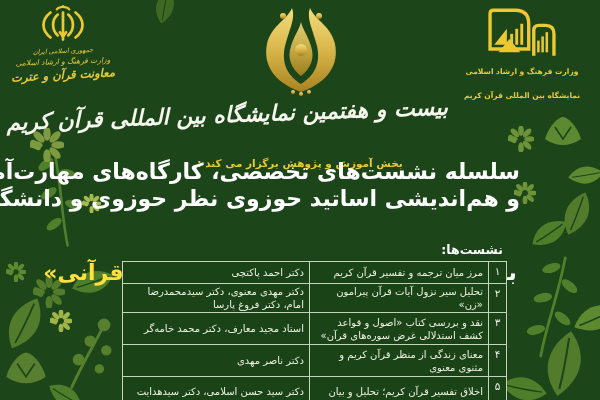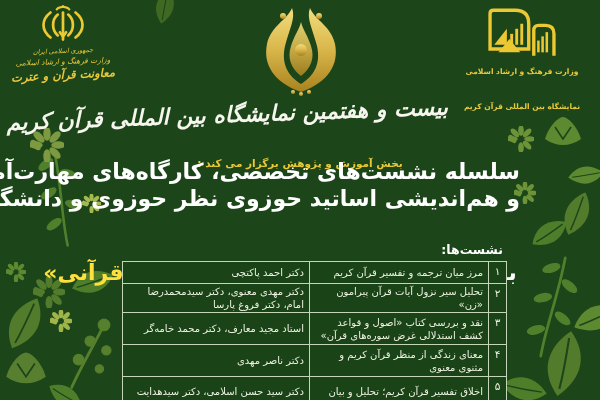--- a/index.html
+++ b/index.html
@@ -12,21 +12,21 @@
   .abs{position:absolute;}
   
   .org{ text-align:center; color:#e9c93c; }
   .org-left{ left:8px;top:5px;width:110px; }
   .org-right{ right:18px;top:4px;width:120px; }
   .org svg{ display:block;margin:0 auto; }
   .org .t1{ font-size:6.5px; font-style:italic; transform:rotate(-2deg); margin-top:2px; }
   .org .t2{ font-size:7.5px; font-style:italic; transform:rotate(-2deg); margin-top:2px; }
   .org .t3{ font-size:11.5px; font-weight:bold; font-style:italic; transform:rotate(-3deg); margin-top:2px; }
   .org-right .r1{ font-size:7.5px; font-weight:bold; margin-top:5px; }
-  .org-right .r2{ font-size:7.5px; font-weight:bold; margin-top:14px; }
+  .org-right .r2{ font-size:7.5px; font-weight:bold; margin-top:3px; }
   
   .center-emblem{ left:253px; top:2px; }
   
   .callig{
     left:78px; top:96px; width:370px; text-align:center;
     color:#f6f6ee; font-size:22px; font-weight:bold; font-style:italic;
     transform:rotate(-2deg); line-height:1.6;
     white-space:nowrap;
   }
   .organizer{

